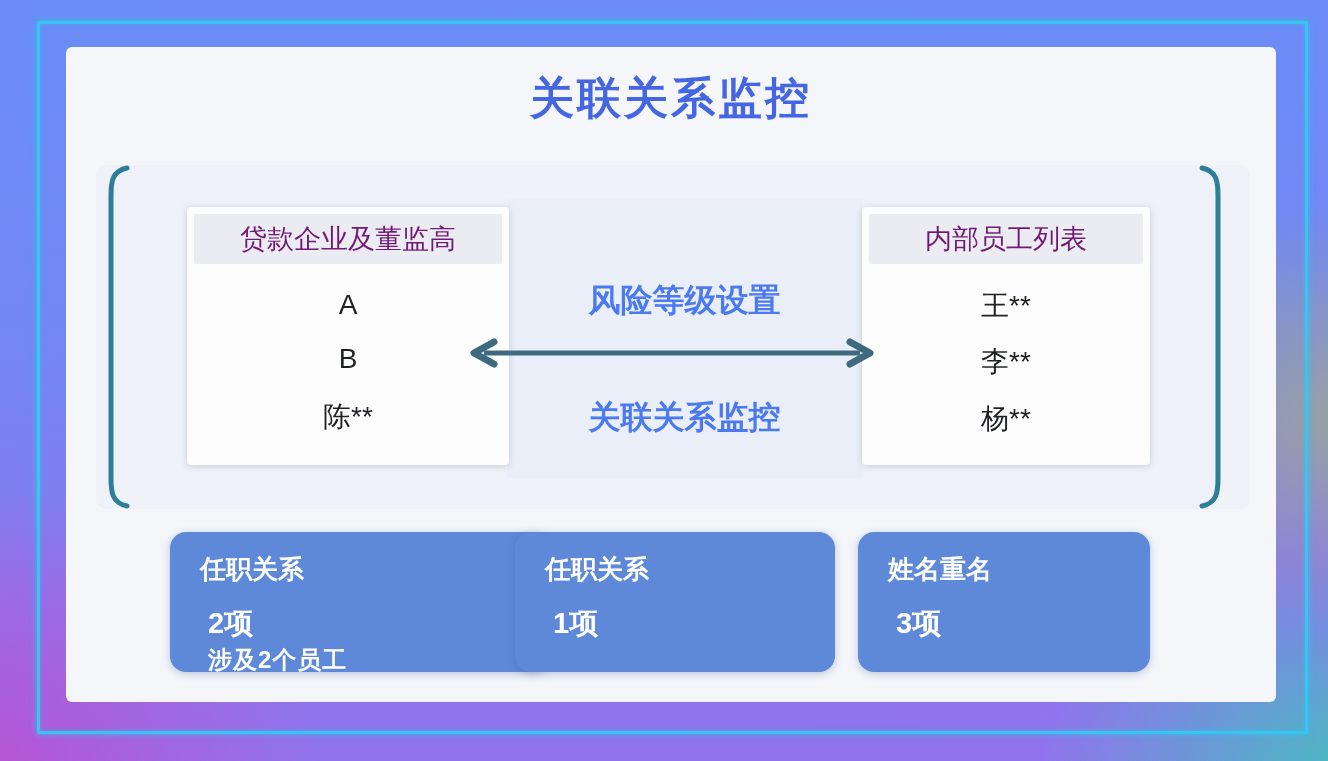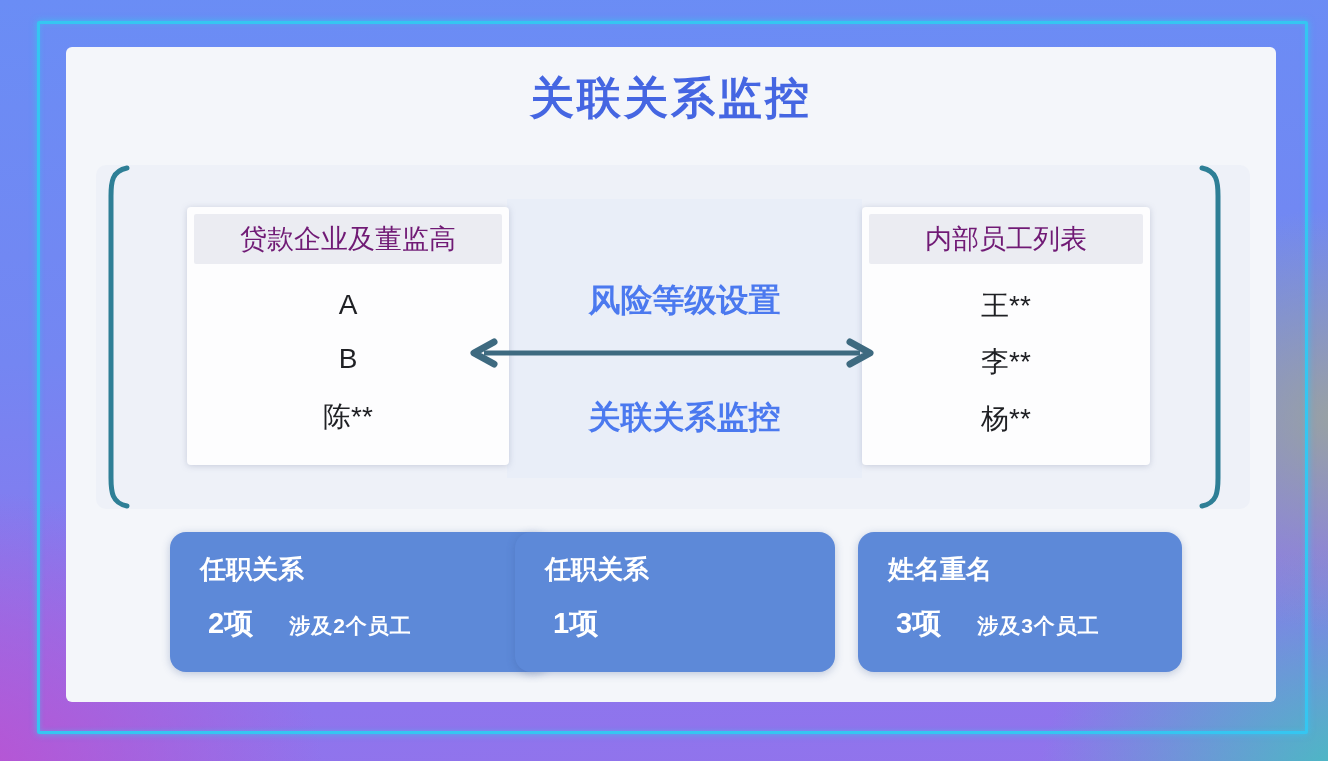--- a/index.html
+++ b/index.html
@@ -65,26 +65,26 @@
   .arrow{position:absolute;left:402px;top:291px;width:408px;height:30px;}
   .arrow line{stroke:var(--arrow-teal,#3e6a80);stroke-width:5;}
   .arrow path{stroke:var(--arrow-teal,#3e6a80);stroke-width:7;fill:none;
     stroke-linecap:round;stroke-linejoin:round;}
 
   
   .card{position:absolute;top:485px;height:140px;background:var(--card-blue,#5d89d8);
     border-radius:16px;color:#fff;box-shadow:0 2px 8px rgba(60,90,150,.3);}
   .card.c1{left:104px;width:380px;}
   .card.c2{left:449px;width:320px;}
-  .card.c3{left:792px;width:324px;padding-left:33px;}
+  .card.c3{left:792px;width:292px;padding-left:33px;}
   .card-title{position:absolute;left:30px;top:20px;font-size:26px;font-weight:700;}
   .card-stat{position:absolute;left:38px;top:72px;display:flex;align-items:baseline;
-    font-weight:700;}
+    font-weight:700;flex-direction:column;}
   .card-stat .count{font-size:29px;margin-right:36px;}
-  .card-stat .detail{font-size:21px;letter-spacing:1px;}
+  .card-stat .detail{font-size:24px;letter-spacing:1px;}
 </style>
 </head>
 <body>
 
 <div class="stage">
   <div class="neon-border"></div>
 
   <div class="panel">
     <h1 class="title">关联关系监控</h1>
 
@@ -136,17 +136,16 @@
       <div class="card-title">任职关系</div>
       <div class="card-stat">
         <span class="count">1项</span>
       </div>
     </div>
 
     <div class="card c3">
       <div class="card-title">姓名重名</div>
       <div class="card-stat">
         <span class="count">3项</span>
-        <span class="detail">涉及3个员工</span>
       </div>
     </div>
   </div>
 </div>
 
 </body></html>

